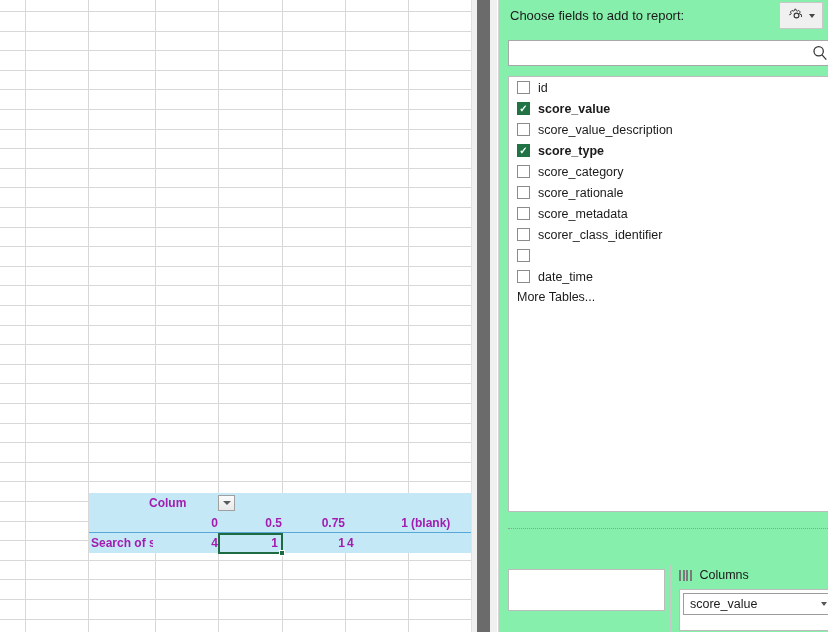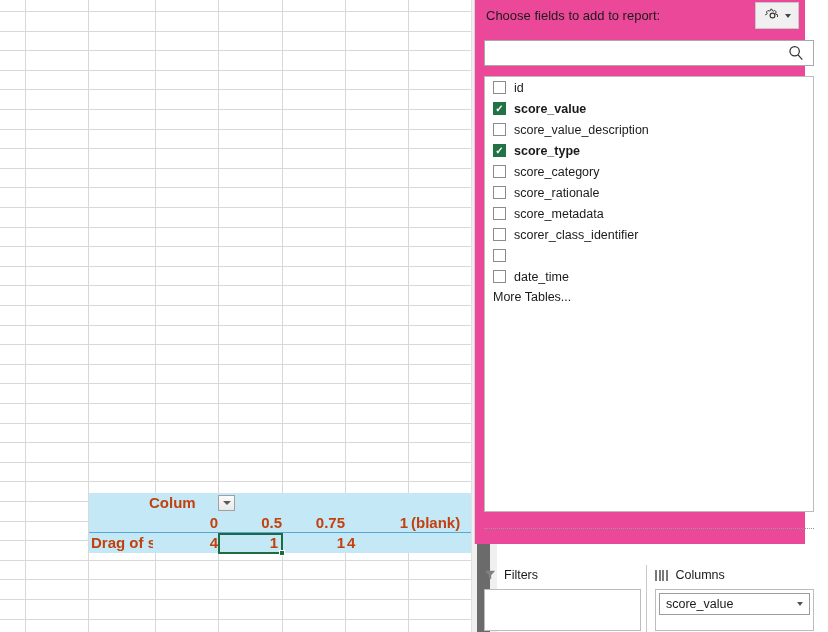--- a/index.html
+++ b/index.html
@@ -32,21 +32,21 @@
     position: absolute; left: 89px; top: 493px;
     width: 382px; height: 60px;
     background: #c5e8f7;
   }
   .pv-row { position: absolute; left: 0; width: 382px; height: 20px; }
   .pv-row.r1 { top: 0; }
   .pv-row.r2 { top: 20px; }
   .pv-row.r3 { top: 40px; }
   .pv-cell {
     position: absolute; height: 20px; line-height: 20px;
-    font-weight: bold; font-size: 15px; color: #c2410c;
+    font-weight: bold; font-size: 12px; color: #a21caf;
     white-space: nowrap; overflow: hidden;
   }
   .pv-num { text-align: right; }
   .colhdr-label {
     left: 60px; width: 68px; text-align: left;
   }
   .filter-btn {
     position: absolute; left: 129px; top: 2px;
     width: 17px; height: 16px;
     background: linear-gradient(#fbfbfb,#e9e9e9);
@@ -84,22 +84,22 @@
     background: #f0f0f0;
     border-left: 1px solid #e2e2e2;
   }
   #vscroll .thumb {
     position: absolute; left: 5px; top: 0;
     width: 13px; height: 632px; background: #6b6b6b;
   }
 
   
   #pane {
-    position: absolute; left: 474px; top: 0; width: 331px; height: 544px;
-    background: #ec4899;
+    position: absolute; left: 498px; top: 0; width: 331px; height: 632px;
+    background: #86efac;
     border-left: 1px solid #d4d4d4;
   }
   #pane-title {
     position: absolute; left: 11px; top: 7px;
     font-size: 13px; color: #1a1a1a; line-height: 18px;
   }
   #gear-box {
     position: absolute; right: 6px; top: 2px;
     width: 44px; height: 27px;
     background: #f0f0f0; border: 1px solid #c8c8c8;
@@ -259,21 +259,21 @@
       <div class="pv-row r2">
         <div class="pv-cell pv-num" style="left:66px;width:63px;">0</div>
         <div class="pv-cell pv-num" style="left:129px;width:64px;">0.5</div>
         <div class="pv-cell pv-num" style="left:193px;width:63px;">0.75</div>
         <div class="pv-cell pv-num" style="left:256px;width:63px;">1</div>
         <div class="pv-cell" style="left:322px;width:60px;text-align:left;">(blank)</div>
       </div>
       <div class="hdr-underline"></div>
 
       <div class="pv-row r3">
-        <div class="pv-cell" style="left:2px;width:62px;text-align:left;">Drag of s</div>
+        <div class="pv-cell" style="left:2px;width:62px;text-align:left;">Search of s</div>
         <div class="pv-cell pv-num" style="left:66px;width:63px;">4</div>
         <div class="pv-cell pv-num" style="left:129px;width:60px;">1</div>
         <div class="pv-cell pv-num" style="left:193px;width:63px;">1</div>
         <div class="pv-cell" style="left:258px;width:60px;text-align:left;">4</div>
       </div>
     </div>
 
     <div id="selcell">
       <span class="handle"></span>
     </div>
@@ -347,26 +347,20 @@
             <span class="cb"></span>
             <span class="field-label">date_time</span>
           </div>
         </div>
       <div id="more-tables">More Tables...</div>
     </div>
 
     <div id="dotted-sep"></div>
 
     <div class="area-col filters">
-      <div class="area-head">
-        <svg class="funnel" viewBox="0 0 14 14">
-          <path d="M1 2h12l-4.6 5.3V12L5.6 10.4V7.3z" fill="#808080"></path>
-        </svg>
-        <span class="lbl">Filters</span>
-      </div>
       <div class="area-body"></div>
     </div>
 
     <div class="area-col columns">
       <div class="area-head">
         <span class="colbars">
           <i></i>
             <i></i>
             <i></i>
             <i></i>

